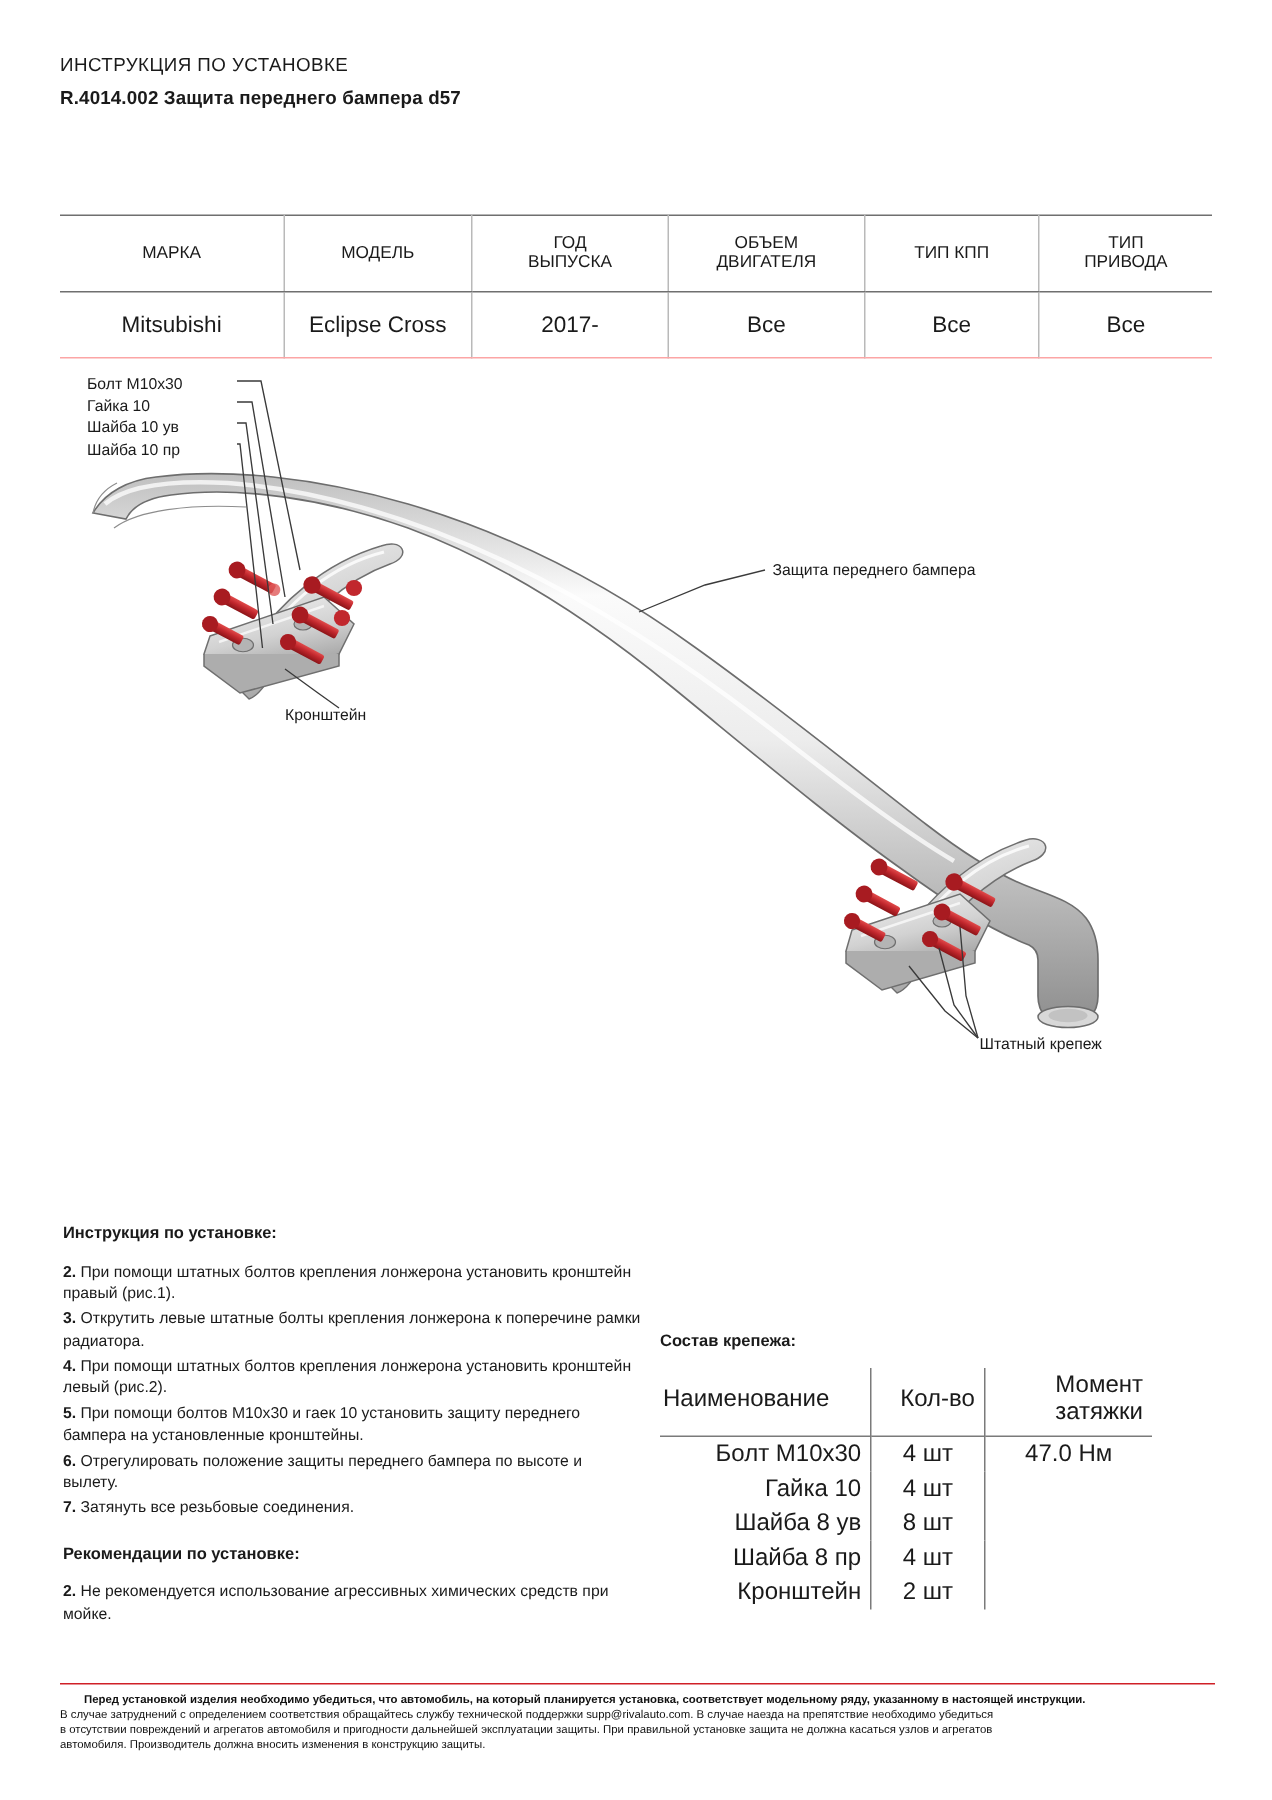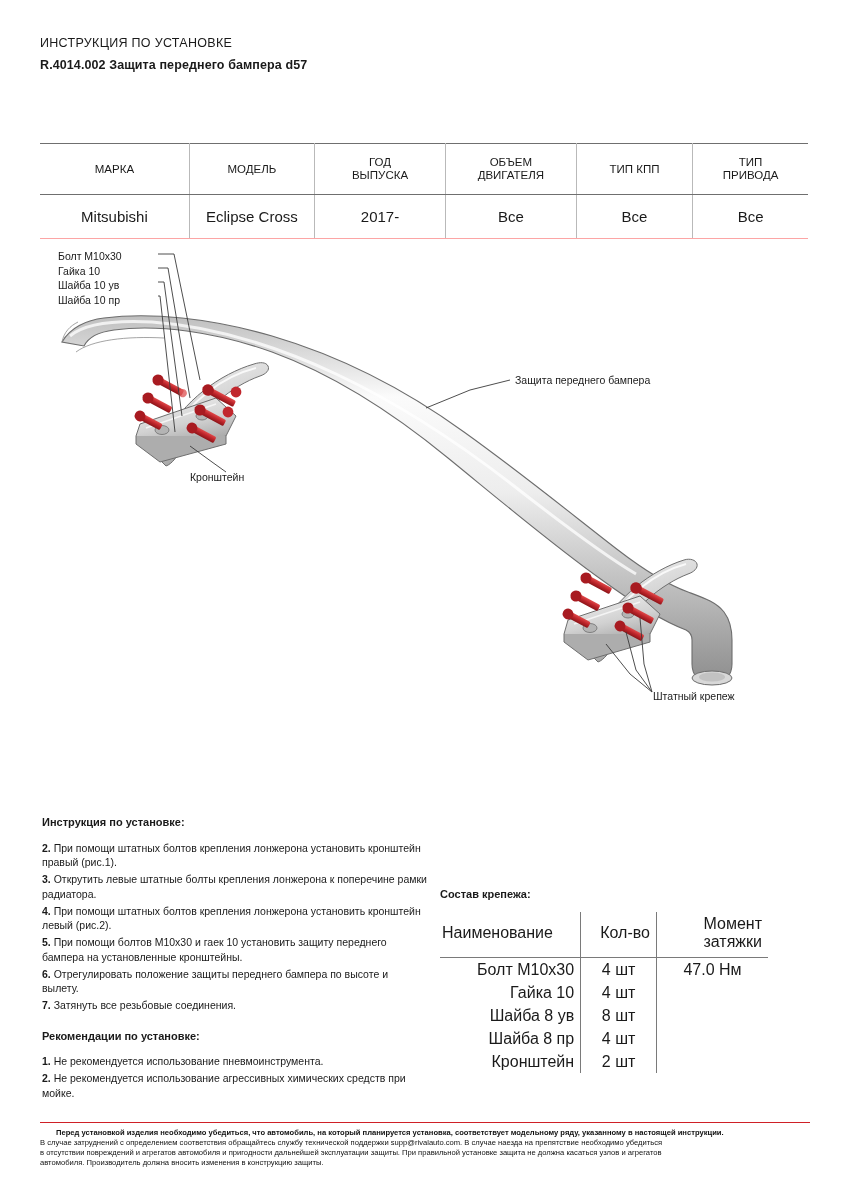--- a/index.html
+++ b/index.html
@@ -413,24 +413,20 @@
       </li>
       <li>
         <b>7.</b>
         <span>Затянуть все резьбовые соединения.</span>
       </li>
     </ol>
 
     <div class="rec-title">Рекомендации по установке:</div>
     <ol>
       <li>
-        <b>1.</b>
-        <span>Не рекомендуется использование пневмоинструмента.</span>
-      </li>
-      <li>
         <b>2.</b>
         <span>Не рекомендуется использование агрессивных химических средств при мойке.</span>
       </li>
     </ol>
   </div>
 
   <div class="fast-wrap">
     <div class="fast-title">Состав крепежа:</div>
     <table class="fast-table">
       <thead>

